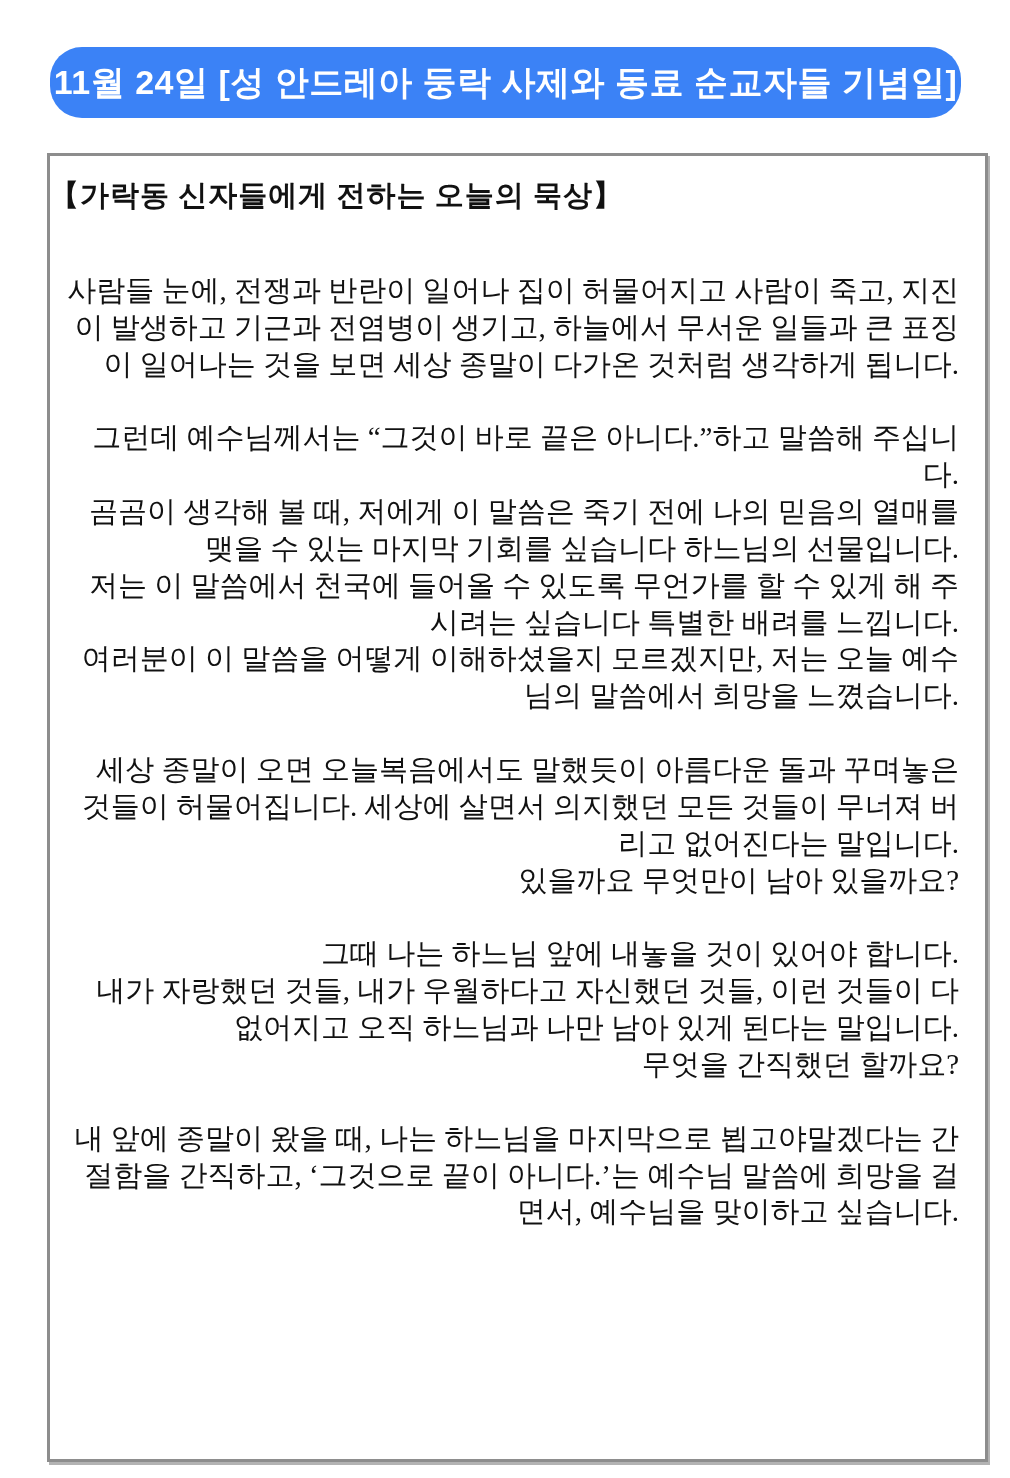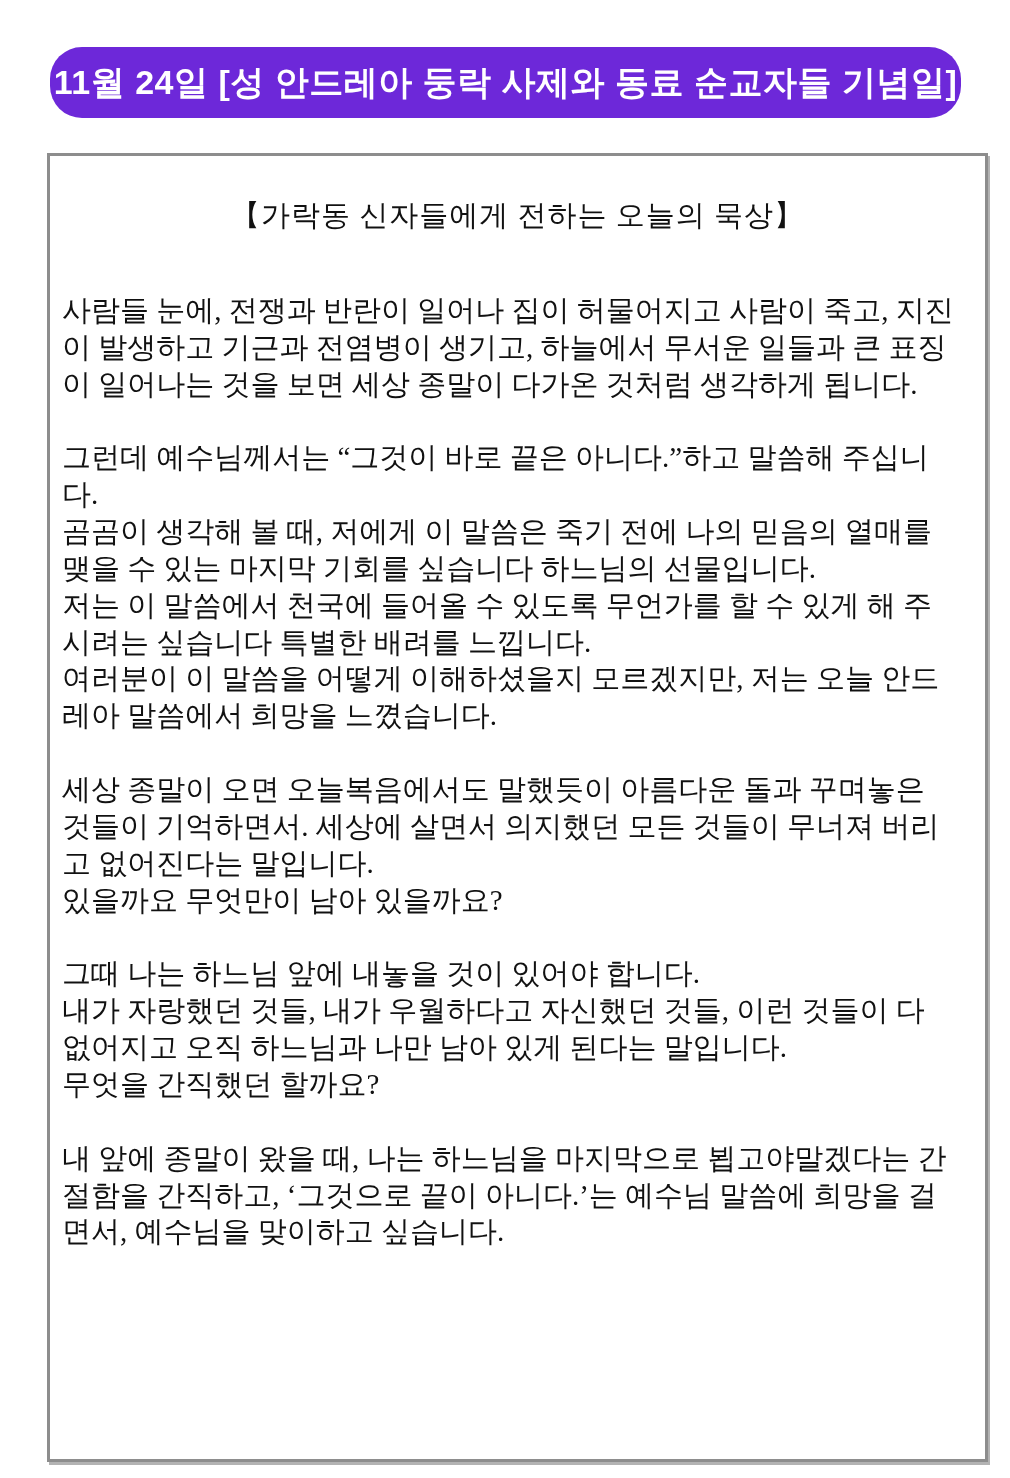--- a/index.html
+++ b/index.html
@@ -37,61 +37,62 @@
     top: 153px;
     width: 941px;
     height: 1309px;
     box-sizing: border-box;
     border: 3px solid #8d8d8d;
     box-shadow: 2px 3px 0 #b3b3b3;
     background: #ffffff;
     overflow: hidden;
   }
   .box-title {
-    text-align: center;
-    margin-top: 40px;
+    text-align: left;
+    margin-top: 20px;
     font-size: 29px;
-    font-weight: 400;
+    font-weight: 700;
     letter-spacing: 1px;
   }
   .meditation-body {
     margin: 56px 26px 0 12px;
     font-size: 29px;
     line-height: 1.27;
     word-break: normal;
     overflow-wrap: break-word;
   }
   .paragraph {
     margin: 0 0 37px 0;
+    text-align: right;
   }
   .sentence {
     display: block;
   }
 </style>
 </head>
 <body style="background: rgb(255, 255, 255); color: rgb(17, 17, 17);">
 
-<div class="feast-banner" style="background: #6d28d9; color: rgb(255, 255, 255); border-radius: 32px;">
+<div class="feast-banner" style="background: #3b82f6; color: rgb(255, 255, 255); border-radius: 32px;">
   <span>11월 24일 [성 안드레아 둥락 사제와 동료 순교자들 기념일]</span>
 </div>
 
 <div class="content-box" style="border-color: rgb(141, 141, 141);">
   <div class="box-title">【가락동 신자들에게 전하는 오늘의 묵상】</div>
   <div class="meditation-body">
       <div class="paragraph">
         <div class="sentence">사람들 눈에, 전쟁과 반란이 일어나 집이 허물어지고 사람이 죽고, 지진이 발생하고 기근과 전염병이 생기고, 하늘에서 무서운 일들과 큰 표징이 일어나는 것을 보면 세상 종말이 다가온 것처럼 생각하게 됩니다.</div>
       </div>
       <div class="paragraph">
         <div class="sentence">그런데 예수님께서는 “그것이 바로 끝은 아니다.”하고 말씀해 주십니다.</div>
         <div class="sentence">곰곰이 생각해 볼 때, 저에게 이 말씀은 죽기 전에 나의 믿음의 열매를 맺을 수 있는 마지막 기회를 싶습니다 하느님의 선물입니다.</div>
         <div class="sentence">저는 이 말씀에서 천국에 들어올 수 있도록 무언가를 할 수 있게 해 주시려는 싶습니다 특별한 배려를 느낍니다.</div>
-        <div class="sentence">여러분이 이 말씀을 어떻게 이해하셨을지 모르겠지만, 저는 오늘 안드레아 말씀에서 희망을 느꼈습니다.</div>
+        <div class="sentence">여러분이 이 말씀을 어떻게 이해하셨을지 모르겠지만, 저는 오늘 예수님의 말씀에서 희망을 느꼈습니다.</div>
       </div>
       <div class="paragraph">
-        <div class="sentence">세상 종말이 오면 오늘복음에서도 말했듯이 아름다운 돌과 꾸며놓은 것들이 기억하면서. 세상에 살면서 의지했던 모든 것들이 무너져 버리고 없어진다는 말입니다.</div>
+        <div class="sentence">세상 종말이 오면 오늘복음에서도 말했듯이 아름다운 돌과 꾸며놓은 것들이 허물어집니다. 세상에 살면서 의지했던 모든 것들이 무너져 버리고 없어진다는 말입니다.</div>
         <div class="sentence">있을까요 무엇만이 남아 있을까요?</div>
       </div>
       <div class="paragraph">
         <div class="sentence">그때 나는 하느님 앞에 내놓을 것이 있어야 합니다.</div>
         <div class="sentence">내가 자랑했던 것들, 내가 우월하다고 자신했던 것들, 이런 것들이 다 없어지고 오직 하느님과 나만 남아 있게 된다는 말입니다.</div>
         <div class="sentence">무엇을 간직했던 할까요?</div>
       </div>
       <div class="paragraph">
         <div class="sentence">내 앞에 종말이 왔을 때, 나는 하느님을 마지막으로 뵙고야말겠다는 간절함을 간직하고, ‘그것으로 끝이 아니다.’는 예수님 말씀에 희망을 걸면서, 예수님을 맞이하고 싶습니다.</div>
       </div>

